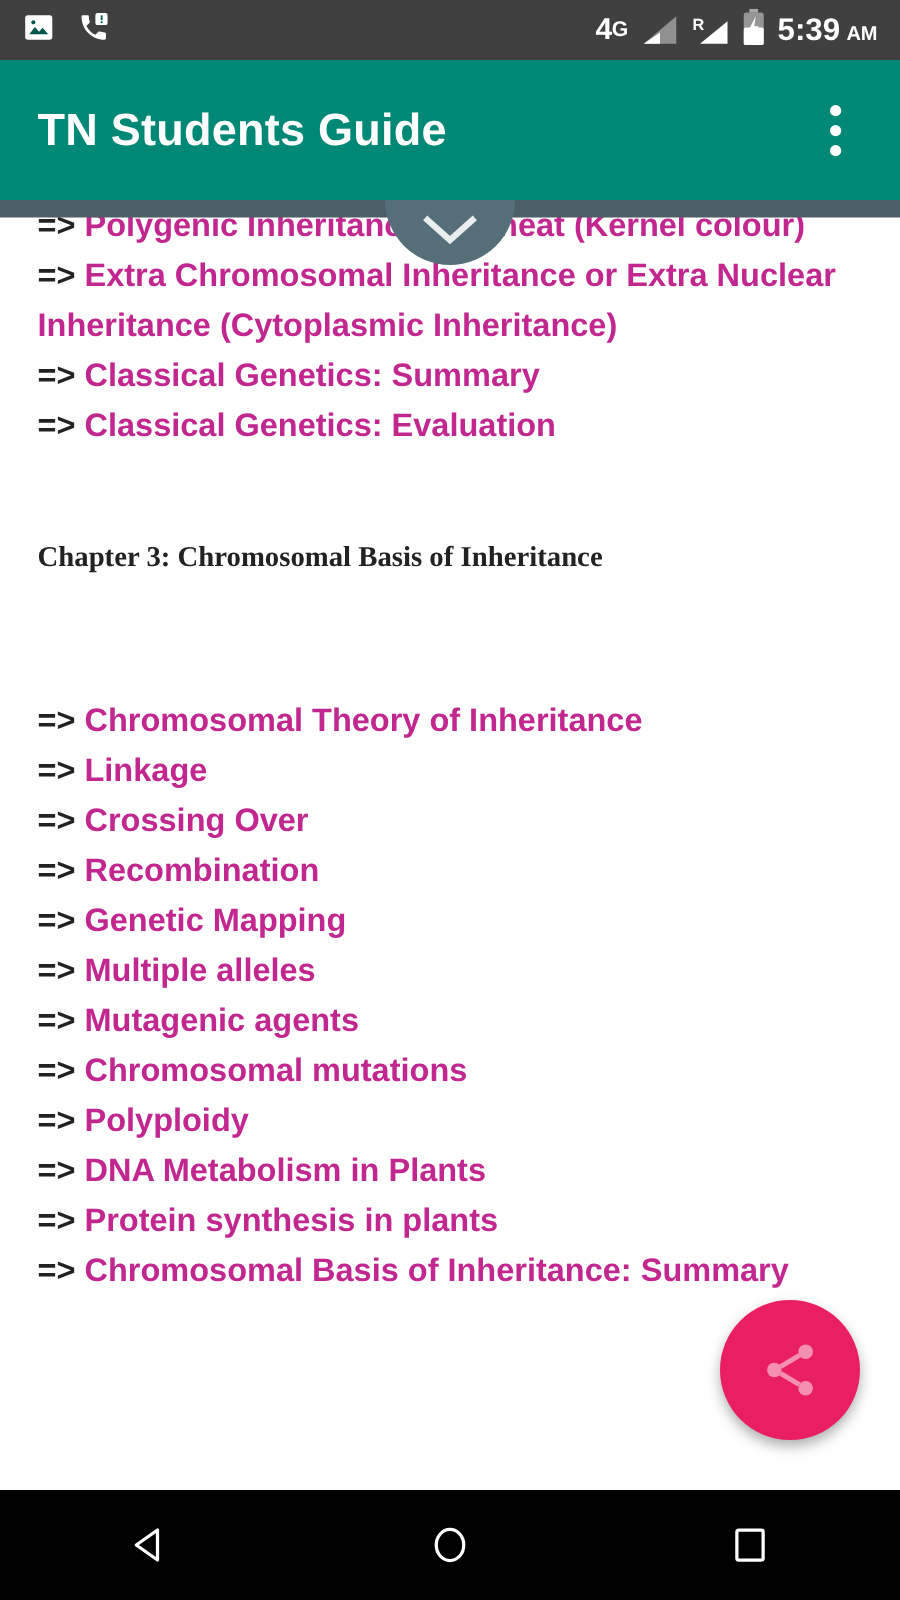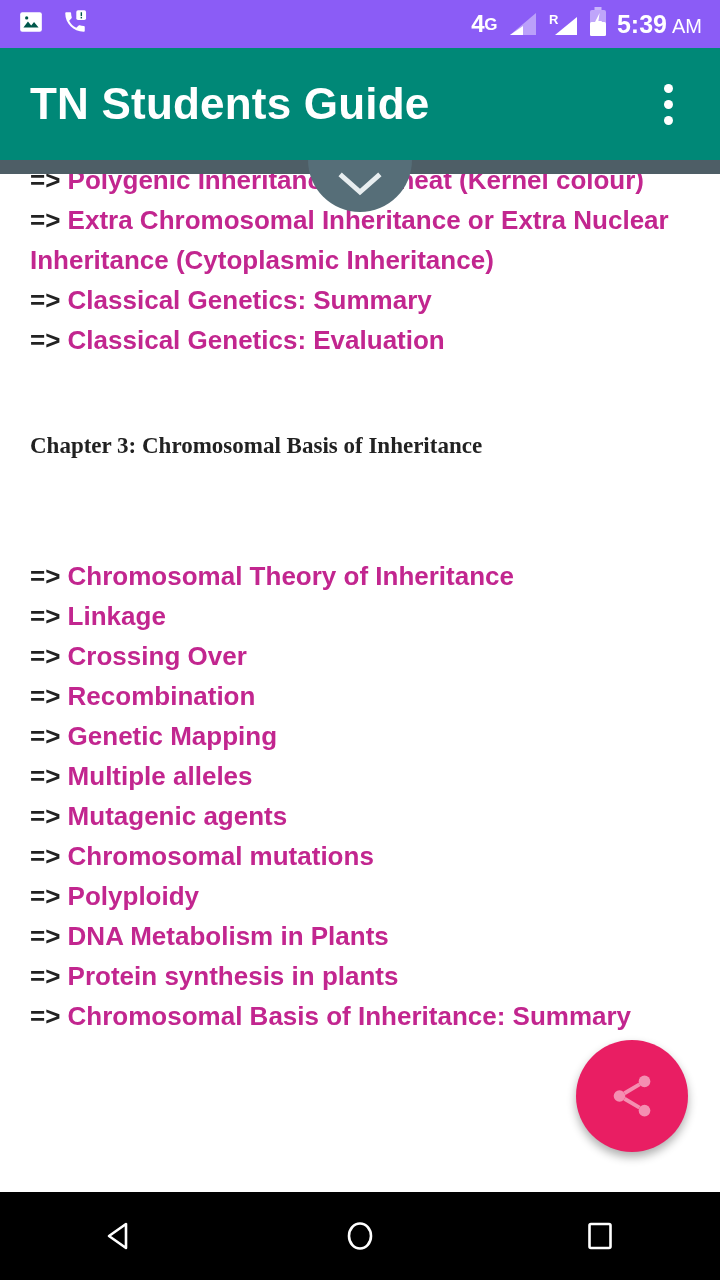--- a/index.html
+++ b/index.html
@@ -18,21 +18,21 @@
     height: 1280px;
     background: #ffffff;
   }
 
   
   #status-bar {
     position: absolute;
     top: 0; left: 0;
     width: 720px;
     height: 48px;
-    background: #8b5cf6;
+    background: #404040;
     display: flex;
     align-items: center;
     padding: 0 18px;
   }
   #status-left {
     display: flex;
     align-items: center;
     gap: 18px;
   }
   #status-right {
@@ -61,36 +61,36 @@
   .sig-wrap { position: relative; width: 32px; height: 30px; }
   #clock {
     color: #ffffff;
     font-size: 25px;
     font-weight: bold;
     line-height: 1;
     display: flex;
     align-items: baseline;
     gap: 5px;
   }
-  #clock .ampm { font-size: 20px; font-weight: normal; }
+  #clock .ampm { font-size: 16px; font-weight: bold; }
 
   
   #toolbar {
     position: absolute;
     top: 48px; left: 0;
     width: 720px;
     height: 112px;
     background: #008877;
     display: flex;
     align-items: center;
     padding: 0 30px;
   }
   #app-title {
     color: #ffffff;
-    font-size: 44px;
+    font-size: 36px;
     font-weight: bold;
     letter-spacing: 0.2px;
     white-space: nowrap;
   }
   #overflow-menu {
     margin-left: auto;
     width: 44px;
     height: 64px;
     display: flex;
     flex-direction: column;

